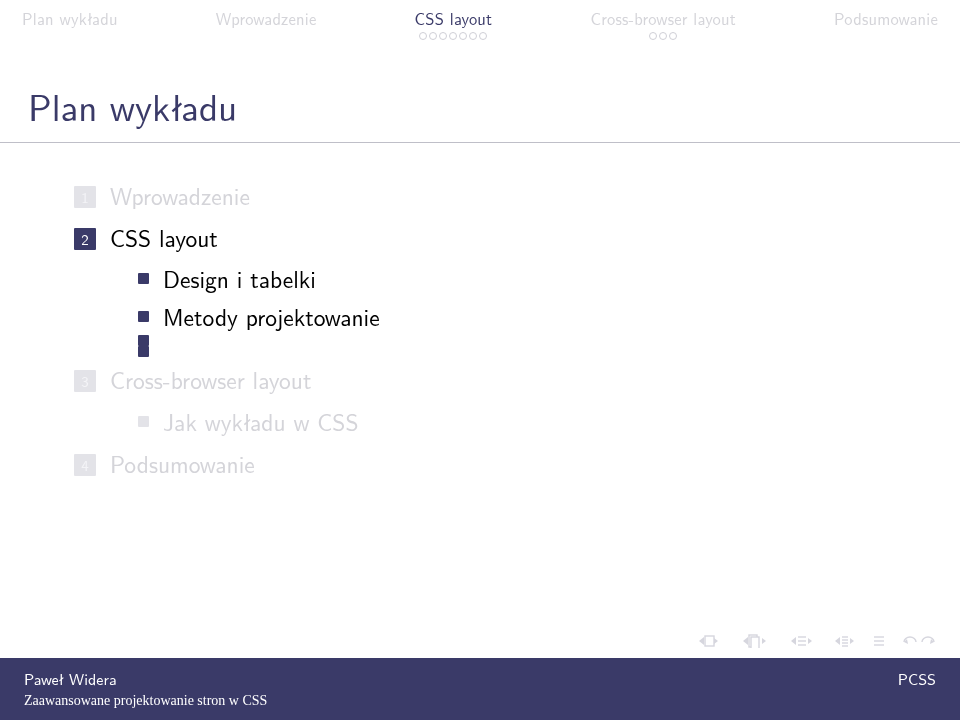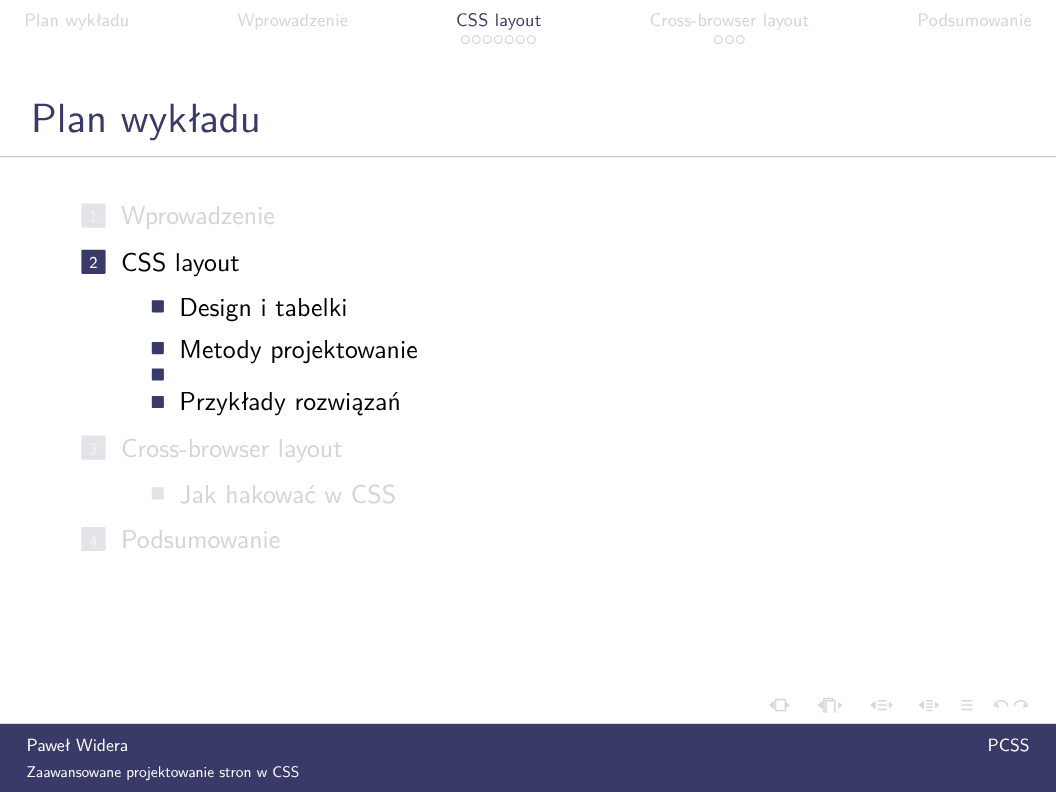--- a/index.html
+++ b/index.html
@@ -86,21 +86,21 @@
     background: #3a3a68;
     color: #ffffff;
     height: 62px;
     display: flex;
     flex-direction: column;
     justify-content: center;
     padding: 8px 24px 10px 24px;
     font-size: 16px;
   }
   .footer-top { display: flex; justify-content: space-between; align-items: baseline; }
-  .footer-sub { font-size: 14px; margin-top: 3px; }
+  .footer-sub { font-size: 14px; margin-top: 3px; font-family: Liberation Serif, serif; }
 </style>
 </head>
 <body>
 
 <div class="topnav">
   <div class="nav-item"><span>Plan wykładu</span></div>
   <div class="nav-item"><span>Wprowadzenie</span></div>
   <div class="nav-item active">
     <span>CSS layout</span>
     <div class="dots">
@@ -145,32 +145,31 @@
       </div>
     <div class="sub sec-act">
         <span class="sq sq-act"></span>
         <span>Metody projektowanie</span>
       </div>
     <div class="sub sec-act">
         <span class="sq sq-act"></span>
       </div>
     <div class="sub sec-act">
         <span class="sq sq-act"></span>
-        <span>Przykłady rozwiązań</span>
       </div>
   </div>
 
   <div class="sec sec-dim">
     <span class="numbox nb-dim">3</span>
     <span>Cross-browser layout</span>
   </div>
   <div class="subs">
     <div class="sub sec-dim">
         <span class="sq sq-dim"></span>
-        <span>Jak hakować w CSS</span>
+        <span>Jak wykładu w CSS</span>
       </div>
   </div>
 
   <div class="sec sec-dim">
     <span class="numbox nb-dim">4</span>
     <span>Podsumowanie</span>
   </div>
 
 </div>
 

